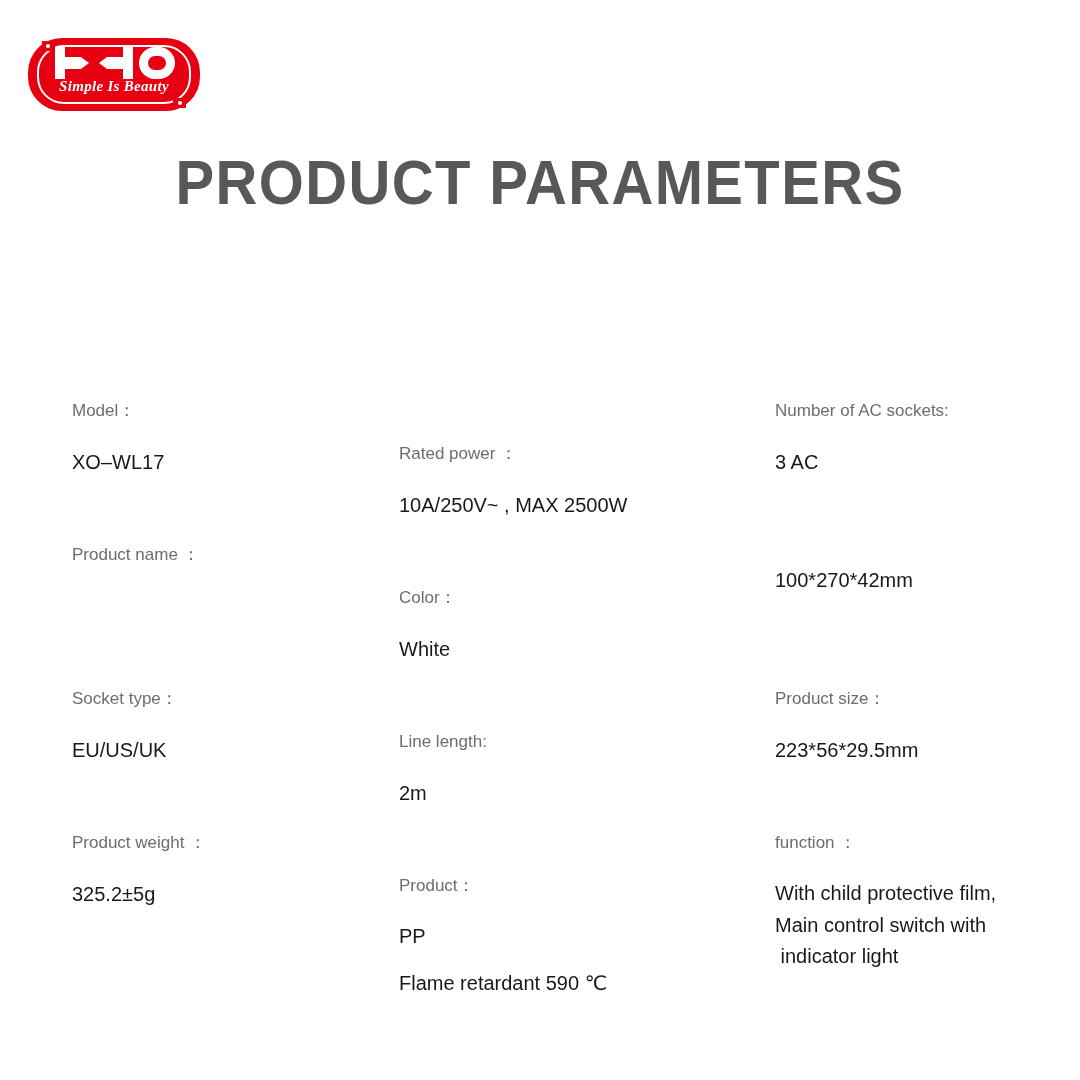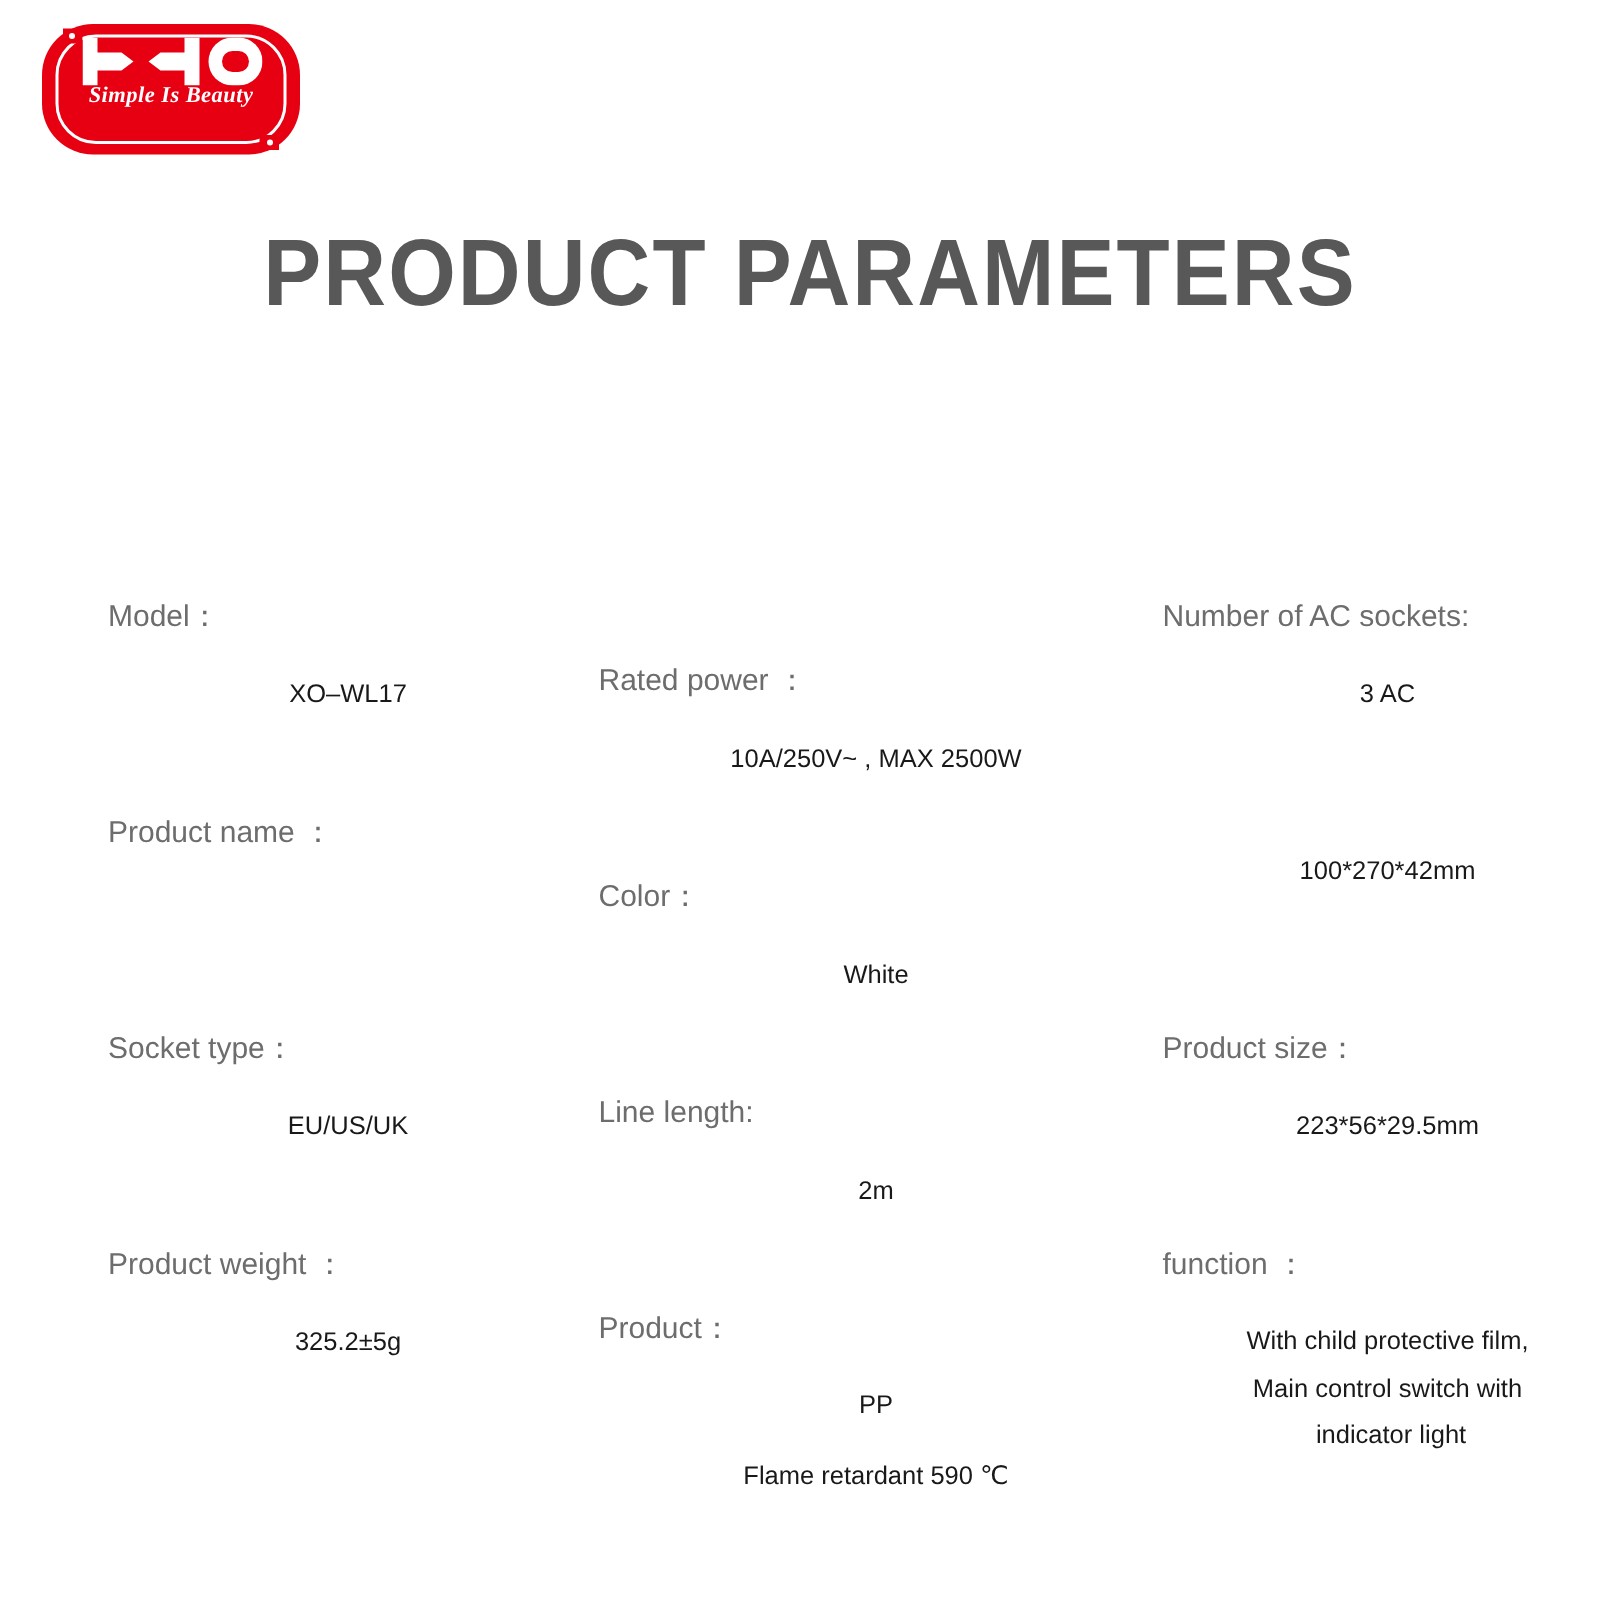--- a/index.html
+++ b/index.html
@@ -14,23 +14,23 @@
     font-family: "Liberation Sans", "DejaVu Sans", sans-serif;
     overflow: hidden;
     position: relative;
     -webkit-font-smoothing: antialiased;
   }
 
   
   #logo-block {
     position: absolute;
     left: 28px;
-    top: 16px;
+    top: 38px;
     width: 172px;
-    height: 87px;
+    height: 73px;
     text-decoration: underline;
   }
   .logo-pill {
     position: absolute;
     inset: 0;
     background: #E60012;
     border-radius: 34px;
   }
   .logo-inner-outline {
     position: absolute;
@@ -113,33 +113,32 @@
   .spec-cell {
     position: absolute;
     top: 0;
   }
   .spec-cell.col-0 { left: 0px;   width: 320px; }
   .spec-cell.col-1 { left: 327px; width: 370px; margin-top: 43px; }
   .spec-cell.col-2 { left: 703px; width: 300px; }
 
   .spec-label {
     color: #6d6d6d;
-    font-size: 20px;
+    font-size: 17px;
     font-weight: 400;
     line-height: 26px;
     white-space: nowrap;
   }
   .spec-value {
     margin-top: 22px;
     color: #191919;
-    font-size: 17px;
+    font-size: 20px;
     font-weight: 400;
     line-height: 33px;
     white-space: nowrap;
-    text-align: center;
   }
   .spec-value .vline { display: block; white-space: pre; }
   .spec-value.multi { line-height: 31.5px; }
   .spec-value.spaced .vline + .vline { margin-top: 15px; }
 </style>
 </head>
 <body>
 
 <div id="logo-block">
   <div class="logo-pill"></div>

